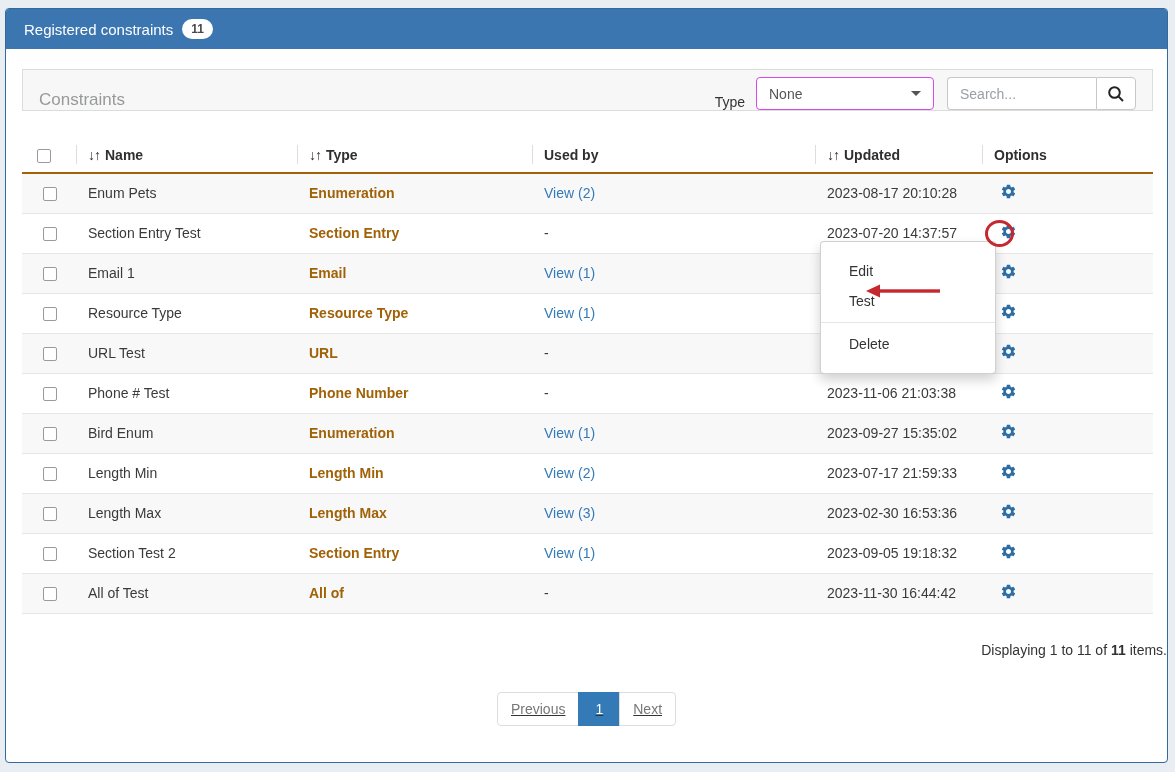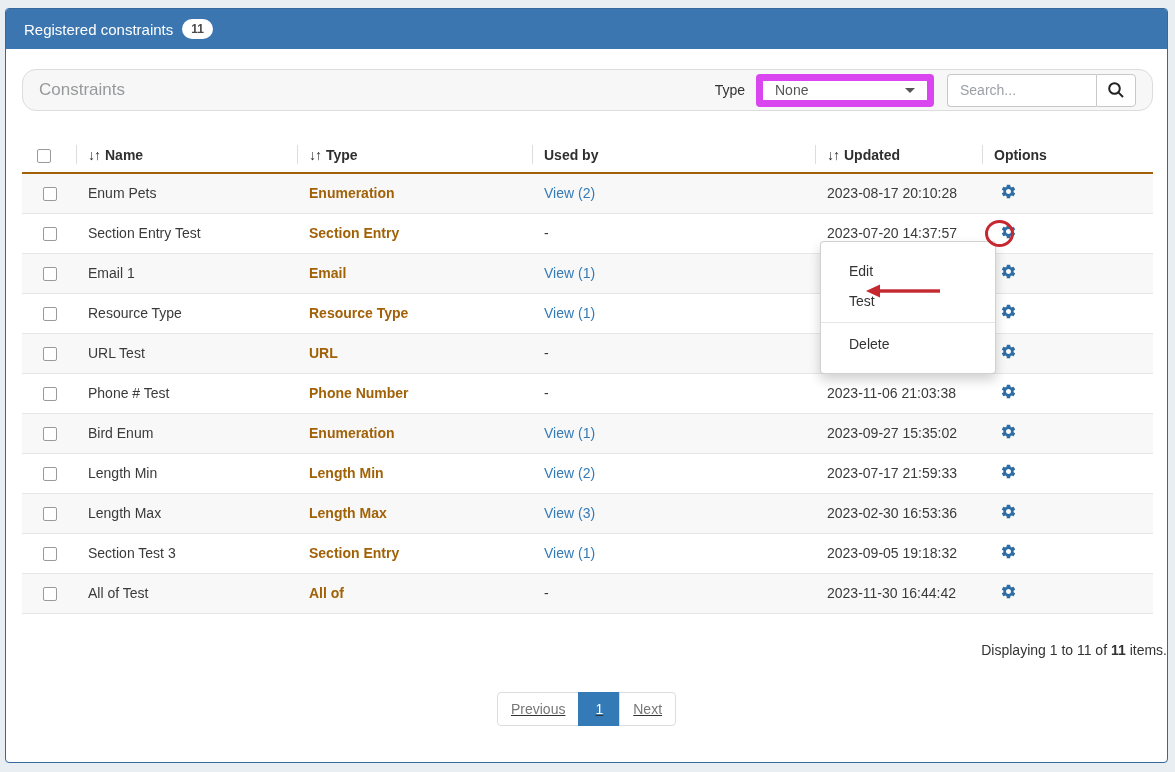--- a/index.html
+++ b/index.html
@@ -23,29 +23,29 @@
     font-size:15px; border-radius:3px 3px 0 0;
   }
   .badge {
     margin-left:9px; background:#fff; color:#4a4a4a;
     font-size:12px; font-weight:bold; line-height:1;
     padding:4px 9px; border-radius:10px;
   }
   
   .toolbar {
     position:absolute; left:16px; top:60px; width:1131px; height:42px;
-    background:#f7f7f7; border:1px solid #dcdcdc; border-radius:14px;
-    display:flex; align-items:center; padding:0 16px;
+    background:#f7f7f7; border:1px solid #dcdcdc; border-radius:0;
+    display:flex; align-items:flex-end; padding:0 16px;
   }
   .toolbar-title { font-size:17px; color:#97999b; }
   .toolbar-spacer { flex:1; }
   .type-label { font-size:14px; color:#333; margin-right:11px; }
   .type-select {
     width:178px; height:33px; background:#fff;
-    border:7px solid #d946ef; border-radius:4px;
+    border:1px solid #d946ef; border-radius:4px;
     display:flex; align-items:center; padding:0 12px;
     font-size:14px; color:#555; cursor:pointer;
   }
   .caret {
     margin-left:auto; width:0; height:0;
     border-left:5px solid transparent; border-right:5px solid transparent;
     border-top:5px solid #555;
   }
   .search-group { display:flex; margin-left:13px; height:33px; }
   .search-input {
@@ -354,21 +354,21 @@
           <path d="M19.14,12.94c0.04-0.3,0.06-0.61,0.06-0.94c0-0.32-0.02-0.64-0.07-0.94l2.03-1.58c0.18-0.14,0.23-0.41,0.12-0.61 l-1.92-3.32c-0.12-0.22-0.37-0.29-0.59-0.22l-2.39,0.96c-0.5-0.38-1.03-0.7-1.62-0.94L14.4,2.81c-0.04-0.24-0.24-0.41-0.48-0.41 h-3.84c-0.24,0-0.43,0.17-0.47,0.41L9.25,5.35C8.66,5.59,8.12,5.92,7.63,6.29L5.24,5.33c-0.22-0.08-0.47,0-0.59,0.22L2.74,8.87 C2.62,9.08,2.66,9.34,2.86,9.48l2.03,1.58C4.84,11.36,4.8,11.69,4.8,12s0.02,0.64,0.07,0.94l-2.03,1.58 c-0.18,0.14-0.23,0.41-0.12,0.61l1.92,3.32c0.12,0.22,0.37,0.29,0.59,0.22l2.39-0.96c0.5,0.38,1.03,0.7,1.62,0.94l0.36,2.54 c0.05,0.24,0.24,0.41,0.48,0.41h3.84c0.24,0,0.44-0.17,0.47-0.41l0.36-2.54c0.59-0.24,1.13-0.56,1.62-0.94l2.39,0.96 c0.22,0.08,0.47,0,0.59-0.22l1.92-3.32c0.12-0.22,0.07-0.47-0.12-0.61L19.14,12.94z M12,15.6c-1.98,0-3.6-1.62-3.6-3.6 s1.62-3.6,3.6-3.6s3.6,1.62,3.6,3.6S13.98,15.6,12,15.6z"></path>
         </svg>
       </button>
     </td>
   </tr>
 
   <tr>
     <td>
       <input type="checkbox" class="cb" style="">
     </td>
-    <td class="name">Section Test 3</td>
+    <td class="name">Section Test 2</td>
     <td class="type">Section Entry</td>
     <td class="used">
       <a class="view-link">View (1)</a>
     </td>
     <td class="updated">2023-09-05 19:18:32</td>
     <td class="options">
       <button class="gear-btn">
         <svg width="17" height="17" viewBox="0 0 24 24" fill="#2d6da3">
           <path d="M19.14,12.94c0.04-0.3,0.06-0.61,0.06-0.94c0-0.32-0.02-0.64-0.07-0.94l2.03-1.58c0.18-0.14,0.23-0.41,0.12-0.61 l-1.92-3.32c-0.12-0.22-0.37-0.29-0.59-0.22l-2.39,0.96c-0.5-0.38-1.03-0.7-1.62-0.94L14.4,2.81c-0.04-0.24-0.24-0.41-0.48-0.41 h-3.84c-0.24,0-0.43,0.17-0.47,0.41L9.25,5.35C8.66,5.59,8.12,5.92,7.63,6.29L5.24,5.33c-0.22-0.08-0.47,0-0.59,0.22L2.74,8.87 C2.62,9.08,2.66,9.34,2.86,9.48l2.03,1.58C4.84,11.36,4.8,11.69,4.8,12s0.02,0.64,0.07,0.94l-2.03,1.58 c-0.18,0.14-0.23,0.41-0.12,0.61l1.92,3.32c0.12,0.22,0.37,0.29,0.59,0.22l2.39-0.96c0.5,0.38,1.03,0.7,1.62,0.94l0.36,2.54 c0.05,0.24,0.24,0.41,0.48,0.41h3.84c0.24,0,0.44-0.17,0.47-0.41l0.36-2.54c0.59-0.24,1.13-0.56,1.62-0.94l2.39,0.96 c0.22,0.08,0.47,0,0.59-0.22l1.92-3.32c0.12-0.22,0.07-0.47-0.12-0.61L19.14,12.94z M12,15.6c-1.98,0-3.6-1.62-3.6-3.6 s1.62-3.6,3.6-3.6s3.6,1.62,3.6,3.6S13.98,15.6,12,15.6z"></path>
         </svg>

